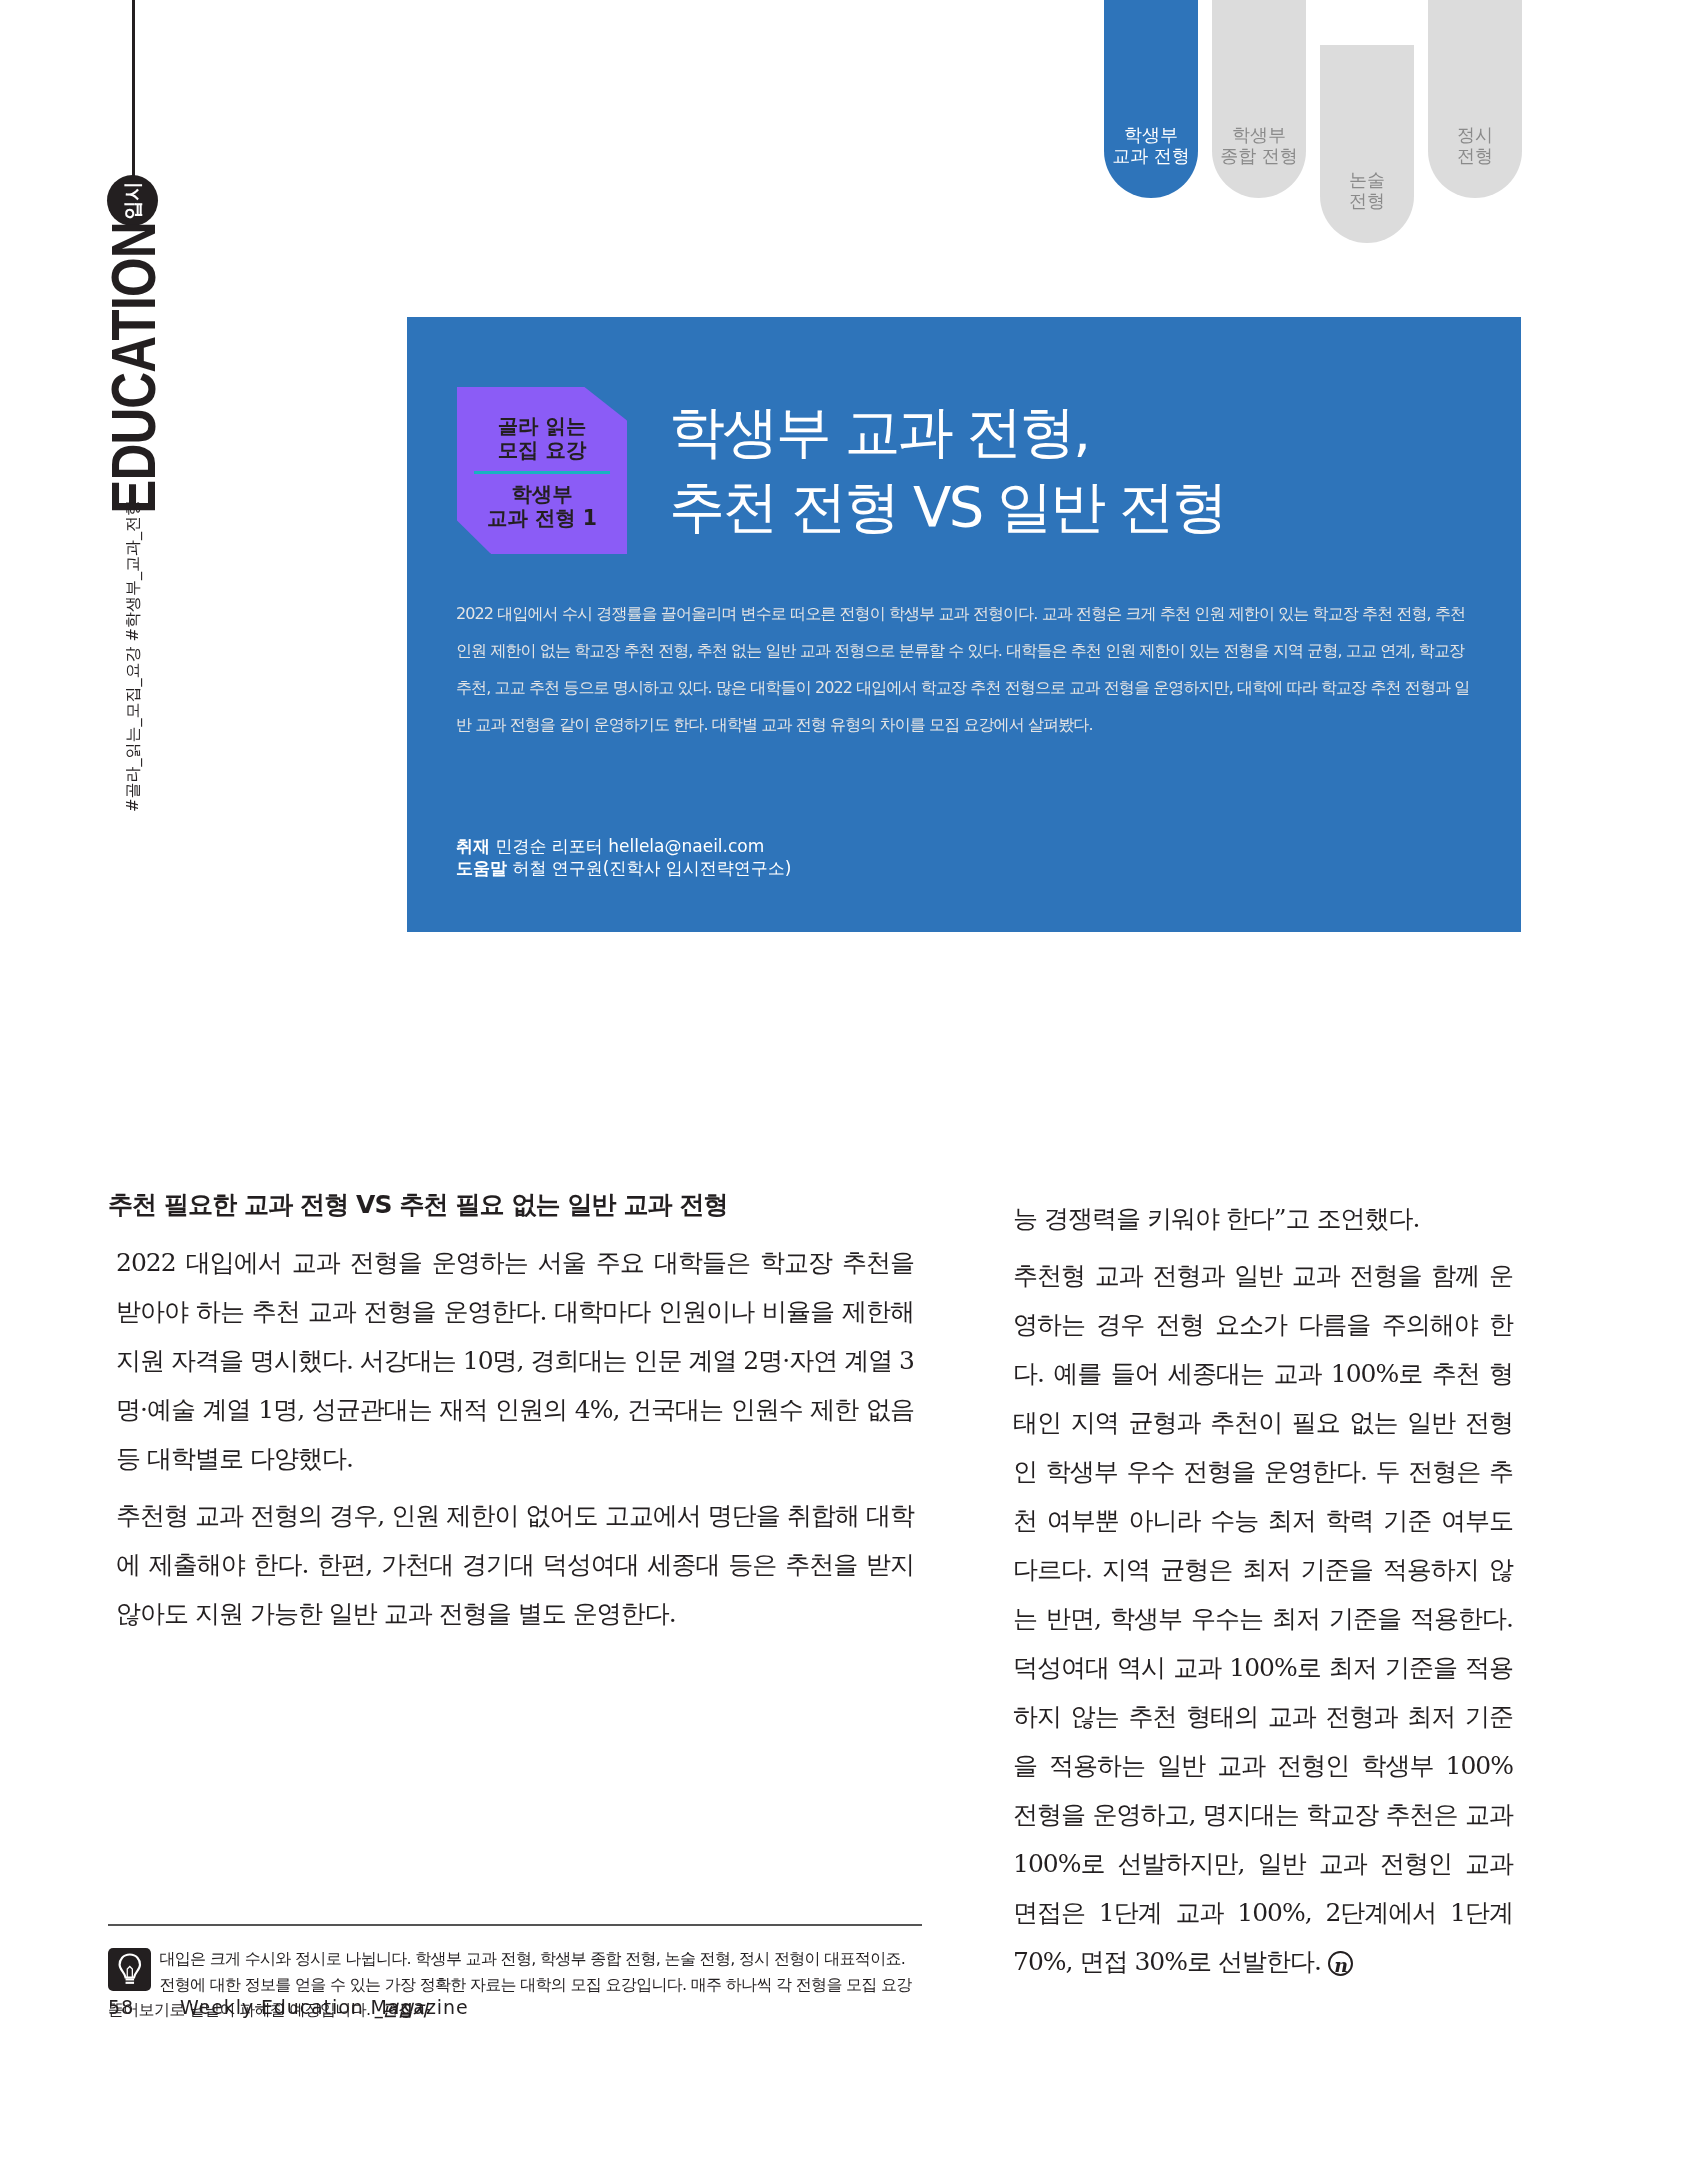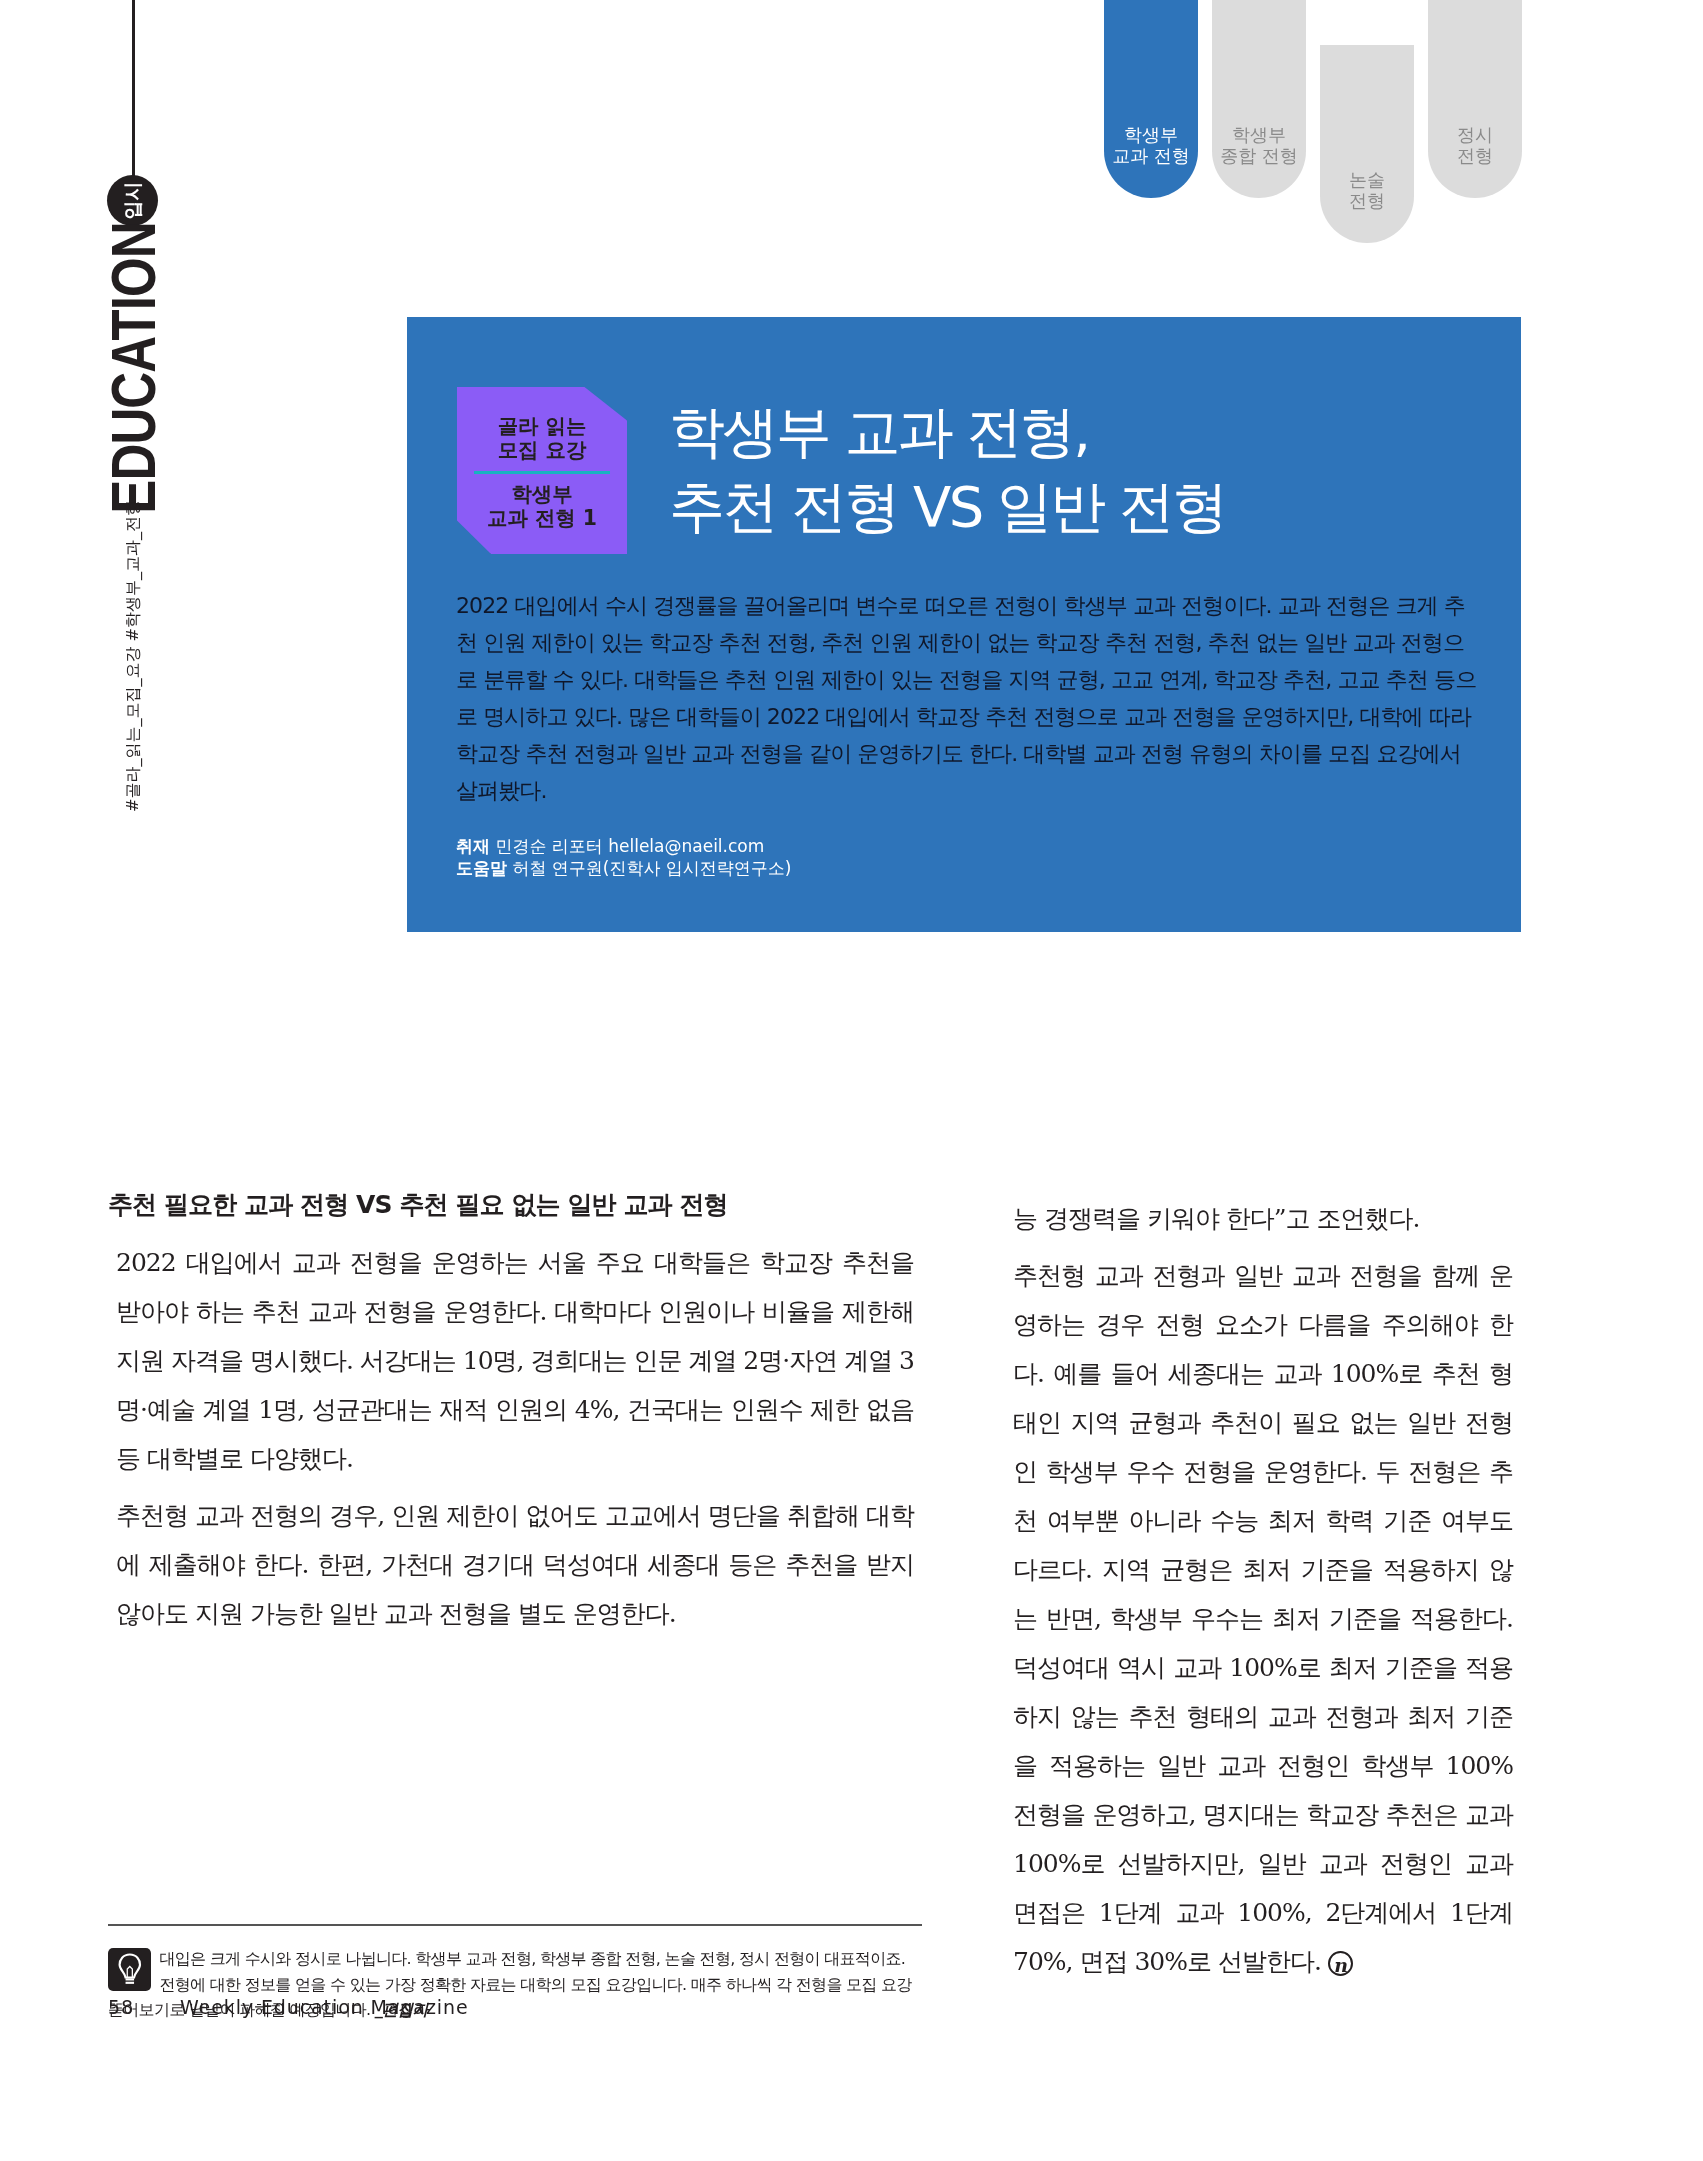--- a/index.html
+++ b/index.html
@@ -28,21 +28,21 @@
   
   .hero { position:absolute; left:407px; top:317px; width:1114px; height:615px; background:#2e74ba; }
   .series-tag { position:absolute; left:50px; top:70px; width:170px; height:167px; background:#8b5cf6;
         clip-path:polygon(0 0, 75% 0, 100% 20%, 100% 100%, 20% 100%, 0 80%);
         box-shadow:3.4px 3.4px 5.1px rgba(0,0,0,.3); text-align:center; color:#231f20; font-weight:bold; }
   .series-tag .t1 { margin-top:27px; font-size:20.4px; line-height:24px; }
   .series-tag .bar { width:136px; height:3.4px; background:#17b3c0; margin:8.5px auto 8.5px; }
   .series-tag .t2 { font-size:20.4px; line-height:24px; }
   .hero-title { position:absolute; left:262px; top:77px; color:#fff; font-size:56px; line-height:75px;
         letter-spacing:-2.6px; }
-  .hero-lead { position:absolute; left:49px; top:270px; width:1022px; color:#0f172a; font-size:22px;
+  .hero-lead { position:absolute; left:49px; top:278px; width:1022px; color:#e5e5e5; font-size:16px;
         line-height:37px; letter-spacing:-0.9px; }
   .credits { position:absolute; left:49px; top:518px; color:#fff; font-size:17px; line-height:22px; }
   .credits b { font-weight:bold; }
 
   
   .col { position:absolute; top:1188px; font-family:"DejaVu Serif", serif; font-size:25px; line-height:49px;
         color:#231f20; letter-spacing:-1px; text-align:justify; }
   .col.left { left:108px; width:814px; }
   .col.right { left:1005px; width:516px; top:1186px; }
   .col .subhead { font-family:"DejaVu Sans", sans-serif; font-weight:bold; font-size:25px; line-height:34px;

